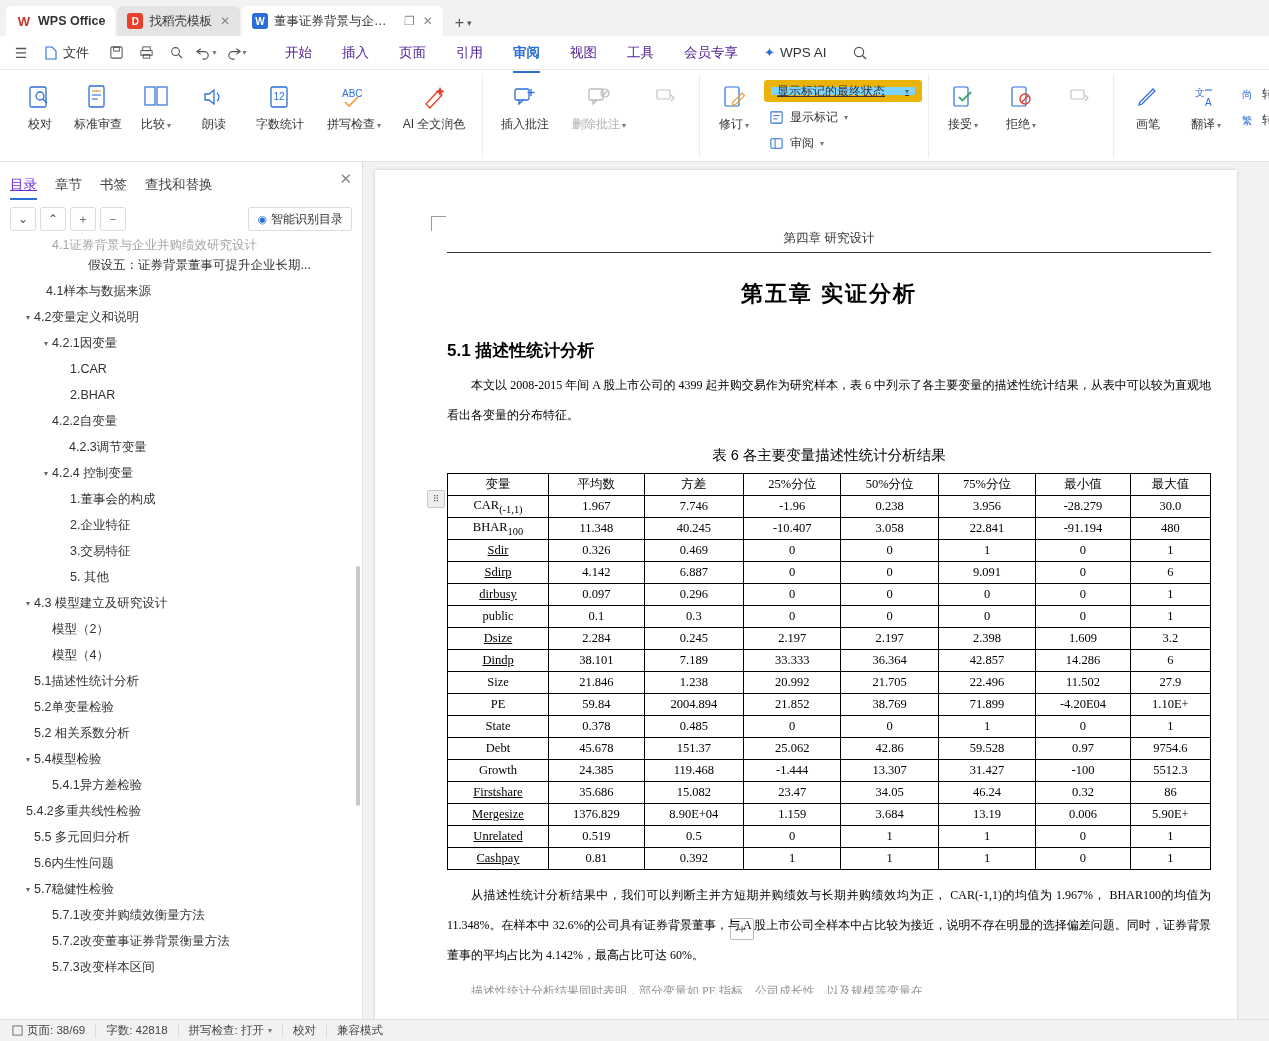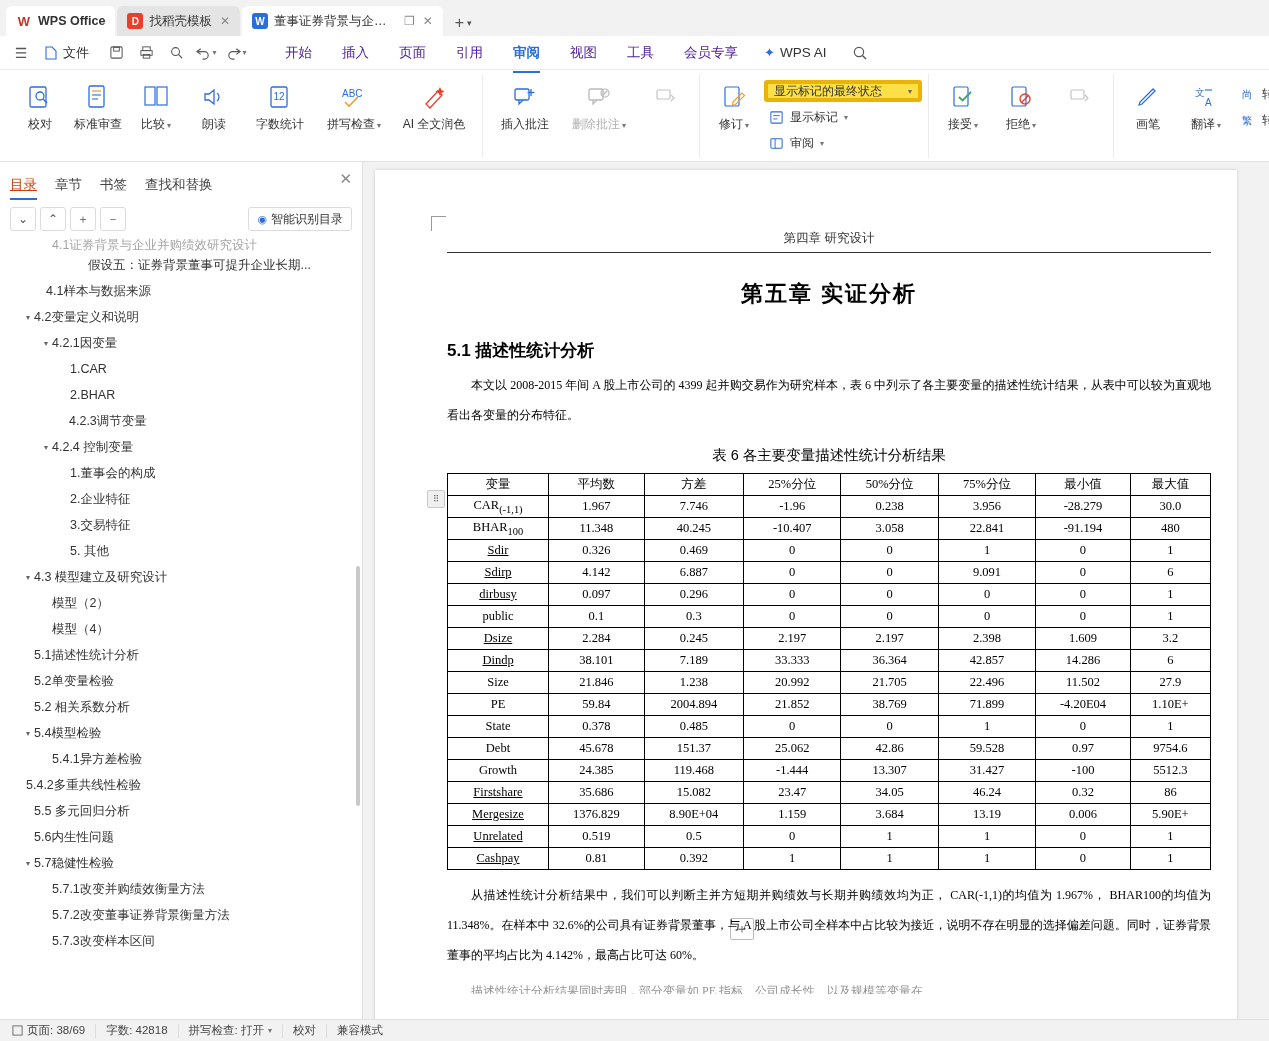--- a/index.html
+++ b/index.html
@@ -204,30 +204,31 @@
     font-size: 12px;
     color: #333;
     padding: 2px 4px;
     border-radius: 3px;
     white-space: nowrap;
   }
   .srow .sicon { width: 16px; height: 16px; display: inline-flex; align-items:center; justify-content:center; }
   .combo {
     width: 158px;
     height: 22px;
-    border: 4px solid #eab308;
+    border: 7px solid #eab308;
     border-radius: 3px;
     display: flex;
     align-items: center;
     justify-content: space-between;
     padding: 0 6px;
     font-size: 12px;
     color: #333;
-    background: #fde047;
+    background: #7dd3fc;
     box-sizing: border-box;
+    text-decoration: underline;
   }
 
   
   .main {
     position: absolute;
     top: 162px;
     left: 0;
     right: 0;
     bottom: 22px;
     display: flex;
@@ -247,21 +248,21 @@
     display: flex;
     align-items: center;
     height: 34px;
     padding: 6px 10px 0 10px;
     gap: 18px;
     font-size: 13.5px;
     color: #444;
     position: relative;
   }
   .sb-tab.active {
-    color: #c2410c;
+    color: #6d28d9;
     position: relative;
     text-decoration: underline;
   }
   .sb-tab.active::after {
     content: "";
     position: absolute;
     left: 0; right: 0; bottom: -6px;
     height: 2px; background: #2b6ed9;
   }
   .sb-close {
@@ -816,20 +817,23 @@
       </div>
       <div class="toc-row" style="padding-left:40px;">
         <span class="tw">▾</span>
         <span class="txt">4.2.1因变量</span>
       </div>
       <div class="toc-row" style="padding-left:70px;">
         <span class="txt">1.CAR</span>
       </div>
       <div class="toc-row" style="padding-left:70px;">
         <span class="txt">2.BHAR</span>
+      </div>
+      <div class="toc-row" style="padding-left:52px;">
+        <span class="txt">4.2.2自变量</span>
       </div>
       <div class="toc-row" style="padding-left:69px;">
         <span class="txt">4.2.3调节变量</span>
       </div>
       <div class="toc-row" style="padding-left:40px;">
         <span class="tw">▾</span>
         <span class="txt">4.2.4 控制变量</span>
       </div>
       <div class="toc-row" style="padding-left:70px;">
         <span class="txt">1.董事会的构成</span>

